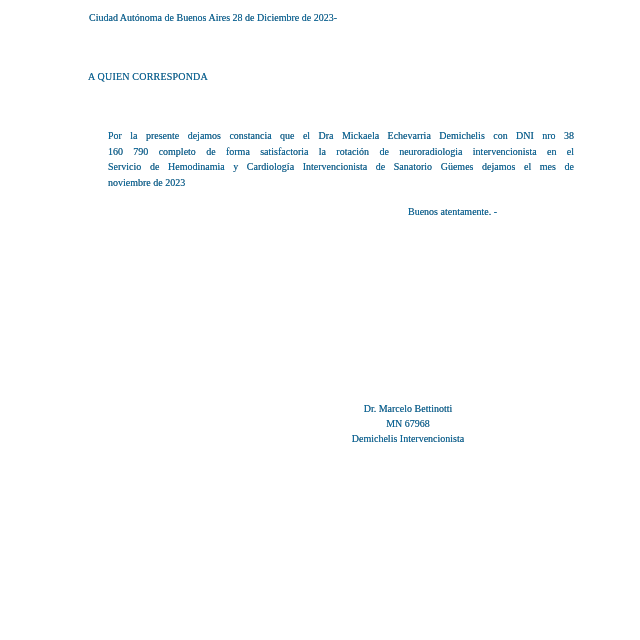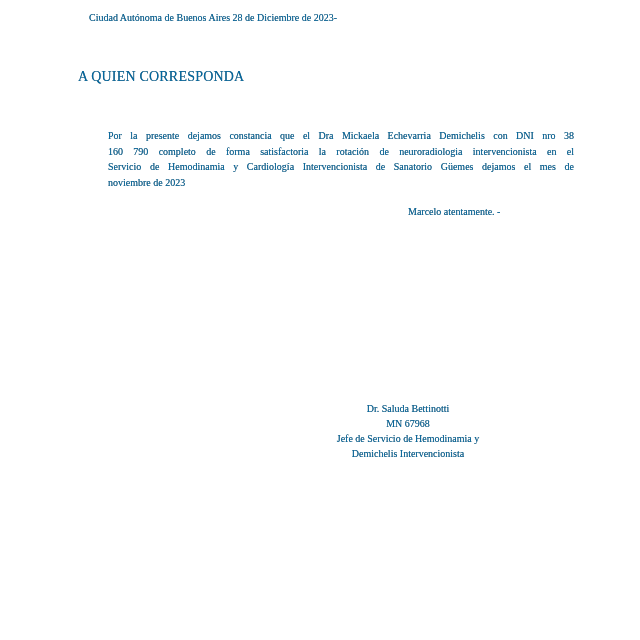--- a/index.html
+++ b/index.html
@@ -21,23 +21,23 @@
   .abs { position: absolute; }
 
   .date-line {
     left: 89px;
     top: 11px;
     font-size: 10px;
     line-height: 13px;
     white-space: nowrap;
   }
   .salutation {
-    left: 78px;
+    left: 88px;
     top: 70px;
-    font-size: 14px;
+    font-size: 10px;
     line-height: 13px;
     letter-spacing: 0.2px;
     white-space: nowrap;
   }
   .body-paragraph {
     left: 88px;
     top: 128px;
     width: 466px;
     font-size: 10px;
     line-height: 15.5px;
@@ -77,22 +77,21 @@
 
   <div class="abs salutation">A QUIEN CORRESPONDA</div>
 
   <div class="abs body-paragraph">
     <div class="pline">Por la presente dejamos constancia que el Dra Mickaela Echevarria Demichelis  con DNI nro 38</div>
     <div class="pline">160 790 completo de forma satisfactoria la rotación de neuroradiologia intervencionista  en el</div>
     <div class="pline">Servicio de Hemodinamia y Cardiología Intervencionista de Sanatorio Güemes dejamos el mes de</div>
     <div class="pline last">noviembre de 2023</div>
   </div>
 
-  <div class="abs closing">Marcelo atentamente. -</div>
+  <div class="abs closing">Buenos atentamente. -</div>
 
   <div class="abs signature-block">
-    <div>Dr. Saluda Bettinotti</div>
+    <div>Dr. Marcelo Bettinotti</div>
     <div>MN 67968</div>
-    <div>Jefe de Servicio de Hemodinamia y</div>
     <div>Demichelis Intervencionista</div>
   </div>
 
 </div>
 
 </body></html>

